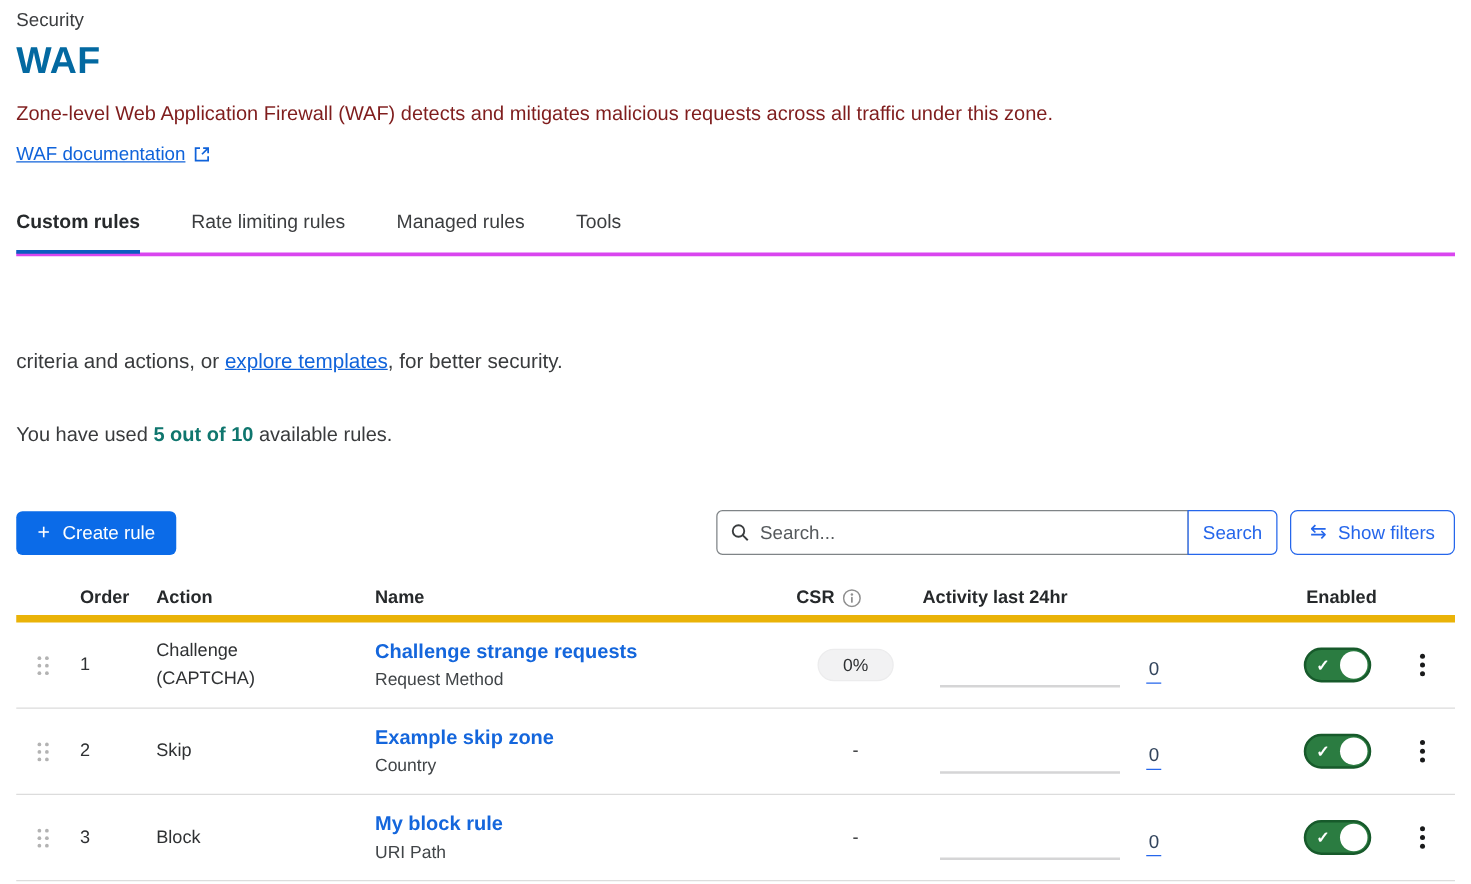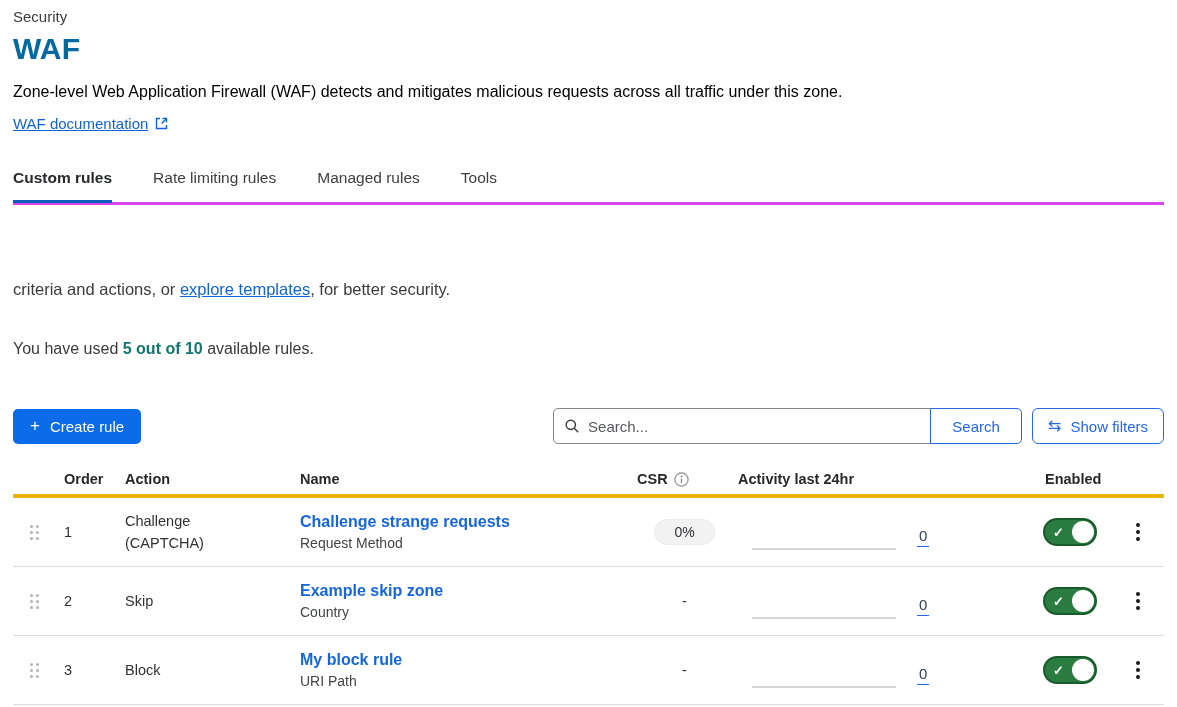--- a/index.html
+++ b/index.html
@@ -8,21 +8,21 @@
     width: 1177px; height: 707px; overflow: hidden;
     font-family: "Liberation Sans", sans-serif;
     color: #313436;
     padding: 8px 13px 0 13px;
   }
   a { text-decoration: none; }
 
   
   .breadcrumb { font-size: 15px; color: #3b3d3f; }
   .page-title { font-size: 30px; font-weight: 700; color: #0369a1; margin-top: 7px; letter-spacing: 0.2px; }
-  .page-desc { font-size: 16px; color: #000000; margin-top: 17px; }
+  .page-desc { font-size: 16px; color: #7f1d1d; margin-top: 17px; }
   .doc-link-row { margin-top: 14px; display: flex; align-items: center; gap: 7px; }
   .doc-link { font-size: 15px; color: #1063da; text-decoration: underline; cursor: pointer; }
 
   
   .tabs { margin-top: 37px; display: flex; gap: 41px; border-bottom: 3px solid #d946ef; }
   .tab { font-size: 15.5px; color: #3c3e40; padding-bottom: 13px; cursor: pointer; border-bottom: 3px solid transparent; margin-bottom: -1px; }
   .tab.active { font-weight: 700; color: #26292b; border-bottom-color: #0d5cc1; }
 
   
   .intro { margin-top: 42px; font-size: 16.5px; line-height: 28px; color: #393b3d; }
@@ -42,38 +42,38 @@
   .search-box {
     width: 378px; height: 36px; border: 1px solid #7f8487; border-radius: 5px 0 0 5px;
     display: flex; align-items: center; padding: 0 10px; background: #fff;
   }
   .search-box input {
     border: none; outline: none; flex: 1; font-size: 15px; color: #a21caf;
     font-family: inherit; margin-left: 8px; background: transparent;
   }
   .search-box input::placeholder { color: #55595c; opacity: 1; }
   .btn-search {
-    height: 36px; width: 92px; background: #fff; border: 1px solid #2566eb; color: #2566eb;
+    height: 36px; width: 72px; background: #fff; border: 1px solid #2566eb; color: #2566eb;
     border-radius: 0 5px 5px 0; margin-left: -1px; font-size: 15px; cursor: pointer; font-family: inherit;
   }
   .btn-filters {
     height: 36px; margin-left: 10px; background: #fff; border: 1px solid #2566eb; color: #2566eb;
     border-radius: 6px; font-size: 15px; padding: 0 15px; display: flex; align-items: center; gap: 9px;
     cursor: pointer; font-family: inherit;
   }
   .btn-filters .swap-glyph { font-size: 16px; line-height: 1; }
 
   
   .rules-table { margin-top: 20px; }
   .cols {
     display: grid;
     grid-template-columns: 44px 61px 182px 331px 107px 293px 80px 1fr;
     align-items: center;
   }
-  .thead { height: 34px; font-size: 14.5px; font-weight: 700; color: #26292b; border-bottom: 4px solid #eab308; }
+  .thead { height: 34px; font-size: 14.5px; font-weight: 700; color: #26292b; border-bottom: 6px solid #eab308; }
   .th { display: flex; align-items: center; }
   .th.order { padding-left: 7px; }
   .th.action { padding-left: 7px; }
   .th.csr { padding-left: 6px; gap: 6px; }
   .th.enabled { padding-left: 14px; }
   .row { height: 69px; border-bottom: 1px solid #dcdcdc; }
   .drag-handle { margin-left: 17px; display: grid; grid-template-columns: repeat(2, 3px); gap: 3px; width: max-content; cursor: grab; }
   .drag-handle i { width: 3px; height: 3px; border-radius: 50%; background: #b3b3b3; }
   .cell-order { padding-left: 7px; font-size: 14.5px; color: #2f3133; }
   .cell-action { padding-left: 7px; font-size: 14.5px; color: #2f3133; line-height: 22px; }

